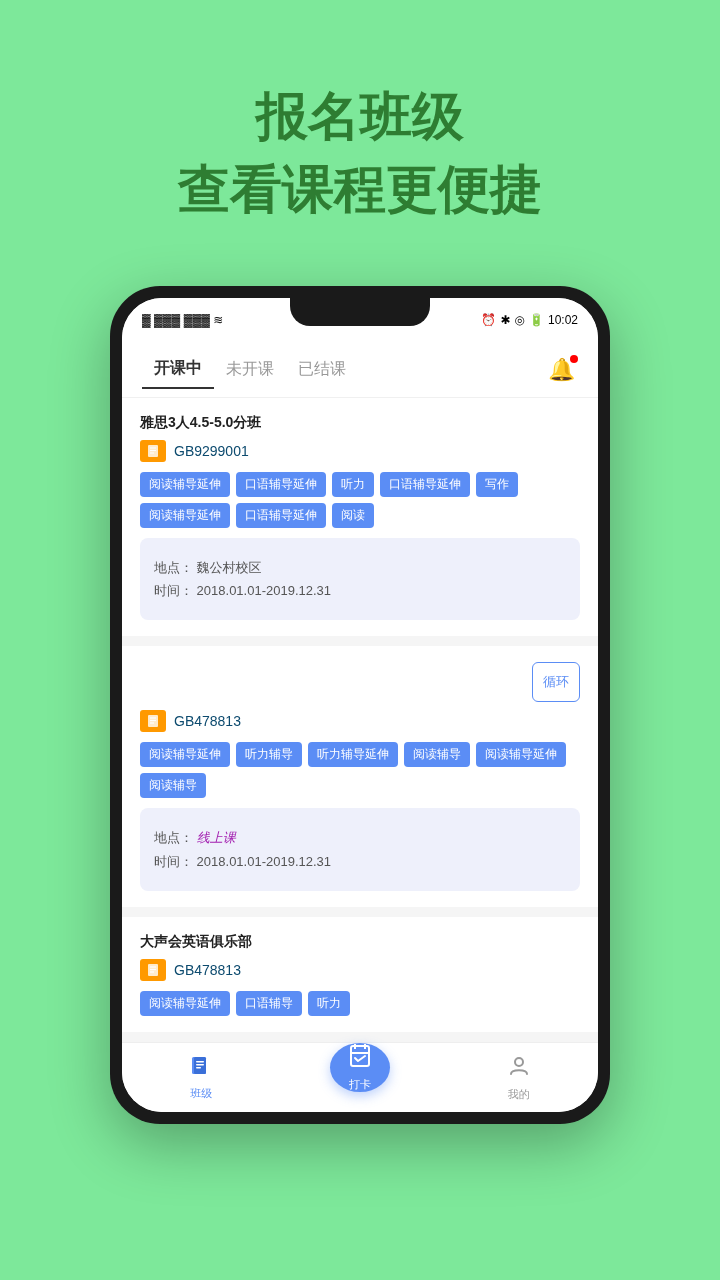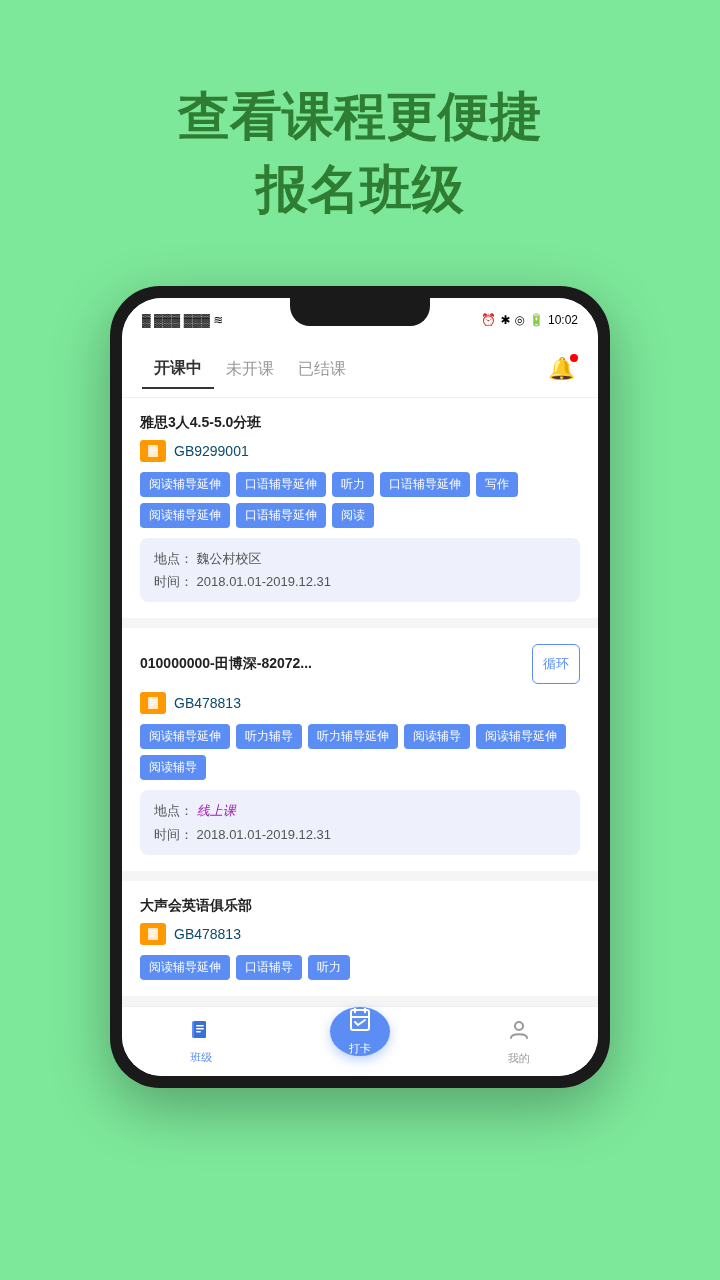--- a/index.html
+++ b/index.html
@@ -72,21 +72,20 @@
     }
 
     
     .top-tabs {
       display: flex;
       align-items: center;
       padding: 12px 20px 8px;
       background: white;
       border-bottom: 1px solid #f0f0f0;
       position: relative;
-      font-family: Liberation Mono, monospace;
     }
     .top-tab {
       font-size: 16px;
       padding: 4px 12px 8px;
       color: #999;
       cursor: pointer;
     }
     .top-tab.active {
       color: #333;
       font-weight: 700;
@@ -170,21 +169,21 @@
       background: #5b8df5;
       color: white;
       font-size: 12px;
       padding: 4px 9px;
       border-radius: 4px;
     }
 
     .course-info-box {
       background: #eef0fb;
       border-radius: 8px;
-      padding: 9px 14px;
+      padding: 18px 14px;
       font-size: 13px;
       color: #555;
       line-height: 1.8;
     }
     .online-link { color: #a21caf; font-style: italic; }
 
     .cycle-badge {
       border: 1.5px solid #5b8df5;
       color: #5b8df5;
       font-size: 13px;
@@ -242,22 +241,22 @@
       box-shadow: 0 4px 12px rgba(91,141,245,0.4);
       flex: 1;
     }
     .center-nav-icon { font-size: 24px; color: white; }
     .center-nav-label { font-size: 11px; color: white; margin-top: 2px; }
   </style>
 </head>
 <body>
 
 <div class="hero-text">
+  <div>报名班级</div>
   <div>查看课程更便捷</div>
-  <div>报名班级</div>
 </div>
 
 <div class="phone-frame">
   <div class="phone-screen">
     <div class="notch"></div>
 
     <div class="status-bar">
       <div class="status-left">
         <span style="font-size:12px;">▓ ▓▓▓ ▓▓▓ ≋</span>
       </div>
@@ -310,21 +309,20 @@
             <span class="tag">阅读</span>
           </div>
           <div class="course-info-box">
             <div>地点：  魏公村校区</div>
             <div>时间：  2018.01.01-2019.12.31</div>
           </div>
         </div>
 
         <div class="course-card">
           <div class="card-header">
-            <div class="course-title" style="margin-bottom:0;">010000000-田博深-82072...</div>
             <div class="cycle-badge">循环</div>
           </div>
           <div class="course-id-row">
             <div class="book-icon">
               <svg width="14" height="14" viewBox="0 0 14 14" fill="none">
                 <rect x="2" y="1" width="10" height="12" rx="1" fill="white" opacity="0.8"></rect>
                 <line x1="4" y1="4" x2="10" y2="4" stroke="white" stroke-width="1.2"></line>
                 <line x1="4" y1="6.5" x2="10" y2="6.5" stroke="white" stroke-width="1.2"></line>
                 <line x1="4" y1="9" x2="8" y2="9" stroke="white" stroke-width="1.2"></line>
               </svg>

